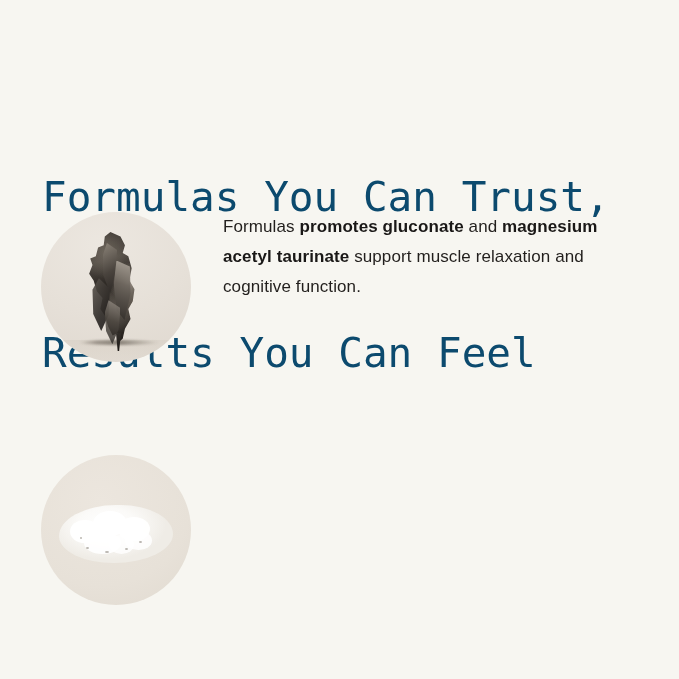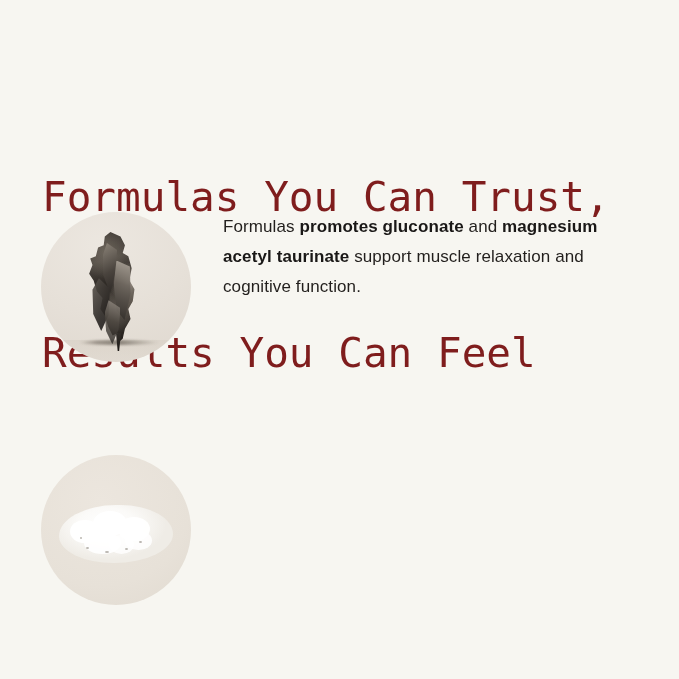--- a/index.html
+++ b/index.html
@@ -23,21 +23,21 @@
   
   .heading {
     position: absolute;
     left: 42px;
     top: 40px;
     width: 620px;
     font-family: "DejaVu Sans Mono", "Liberation Mono", monospace;
     font-size: 41px;
     line-height: 52px;
     font-weight: 400;
-    color: #7f1d1d;
+    color: #0c4a6e;
     letter-spacing: 0px;
     white-space: pre;
   }
   .heading .hline {
     display: block;
   }
 
   
   .media-col {
     position: absolute;

